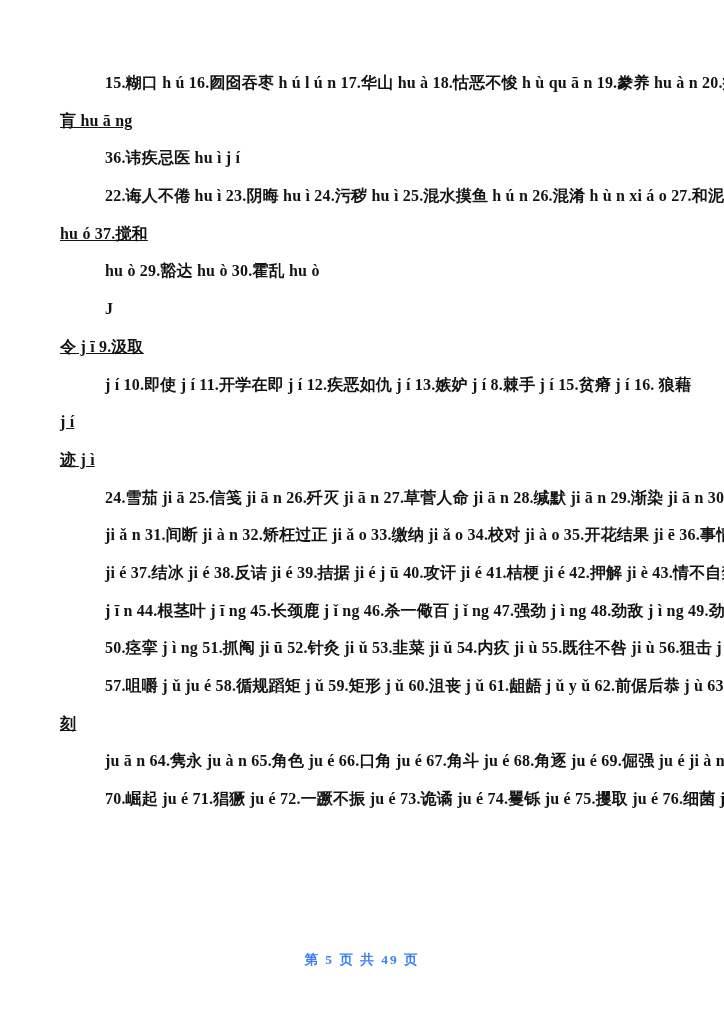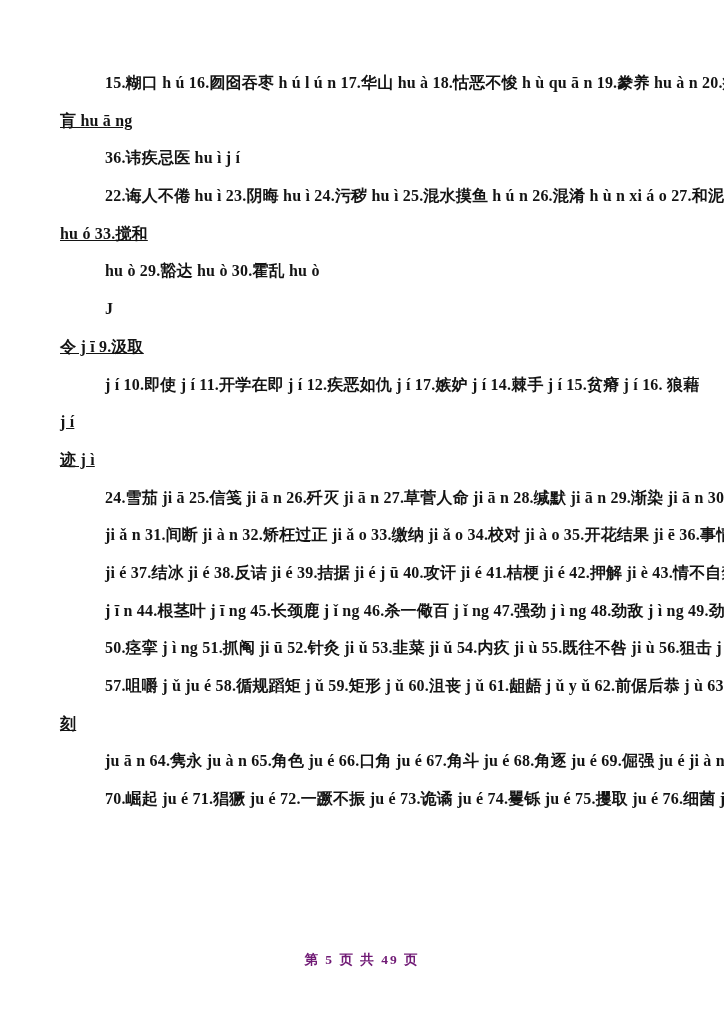--- a/index.html
+++ b/index.html
@@ -39,38 +39,38 @@
     text-decoration: underline;
   }
   .footer {
     position: absolute;
     top: 951px;
     left: 0;
     width: 724px;
     text-align: center;
     font-size: 13.5px;
     letter-spacing: 2px;
-    color: #701a75;
+    color: #3b82f6;
   }
 </style>
 </head>
 <body>
 
 <div class="page">
   <div class="content">
 
   <div class="line para">15.糊口  h ú 16.囫囵吞枣  h ú l ú n 17.华山  hu à  18.怙恶不悛 h ù  qu ā n 19.豢养  hu à n 20.病人膏</div>
       <div class="line margin">肓  hu ā ng</div>
       <div class="line para">36.讳疾忌医  hu ì  j í</div>
       <div class="line para">22.诲人不倦  hu ì  23.阴晦  hu ì  24.污秽  hu ì  25.混水摸鱼  h ú n 26.混淆  h ù n xi á o 27.和泥</div>
-      <div class="line margin">hu ó  33.搅和</div>
+      <div class="line margin">hu ó  37.搅和</div>
       <div class="line para">hu ò  29.豁达  hu ò  30.霍乱  hu ò</div>
       <div class="line para">J</div>
       <div class="line margin">令 j ī  9.汲取</div>
-      <div class="line para">j í  10.即使 j í  11.开学在即 j í  12.疾恶如仇 j í  17.嫉妒 j í  14.棘手 j í  15.贫瘠 j í  16.  狼藉</div>
+      <div class="line para">j í  10.即使 j í  11.开学在即 j í  12.疾恶如仇 j í  13.嫉妒 j í  8.棘手 j í  15.贫瘠 j í  16.  狼藉</div>
       <div class="line margin">j í</div>
       <div class="line margin">迹 j ì</div>
       <div class="line para">24.雪茄 ji ā  25.信笺 ji ā n 26.歼灭 ji ā n 27.草菅人命 ji ā n 28.缄默 ji ā n 29.渐染 ji ā n 30.眼睑</div>
       <div class="line para">ji ǎ n 31.间断 ji à n 32.矫枉过正 ji ǎ o 33.缴纳 ji ǎ o 34.校对 ji à o 35.开花结果 ji ē  36.事情结果</div>
       <div class="line para">ji é 37.结冰 ji é  38.反诘 ji é  39.拮据 ji é  j ū  40.攻讦 ji é  41.桔梗 ji é  42.押解 ji è 43.情不自禁</div>
       <div class="line para">j ī n 44.根茎叶 j ī ng 45.长颈鹿 j ǐ ng 46.杀一儆百 j ǐ ng 47.强劲 j ì ng 48.劲敌 j ì ng 49.劲旅</div>
       <div class="line para">50.痉挛 j ì ng 51.抓阄 ji ū  52.针灸 ji ǔ  53.韭菜 ji ǔ  54.内疚 ji ù  55.既往不咎 ji ù  56.狙击 j ū</div>
       <div class="line para">57.咀嚼 j ǔ ju é 58.循规蹈矩 j ǔ 59.矩形 j ǔ 60.沮丧 j ǔ 61.龃龉 j ǔ y ǔ 62.前倨后恭 j ù 63.镌</div>
       <div class="line margin">刻</div>
       <div class="line para">ju ā n 64.隽永 ju à n 65.角色 ju é  66.口角 ju é  67.角斗 ju é  68.角逐 ju é  69.倔强 ju é ji à ng</div>

